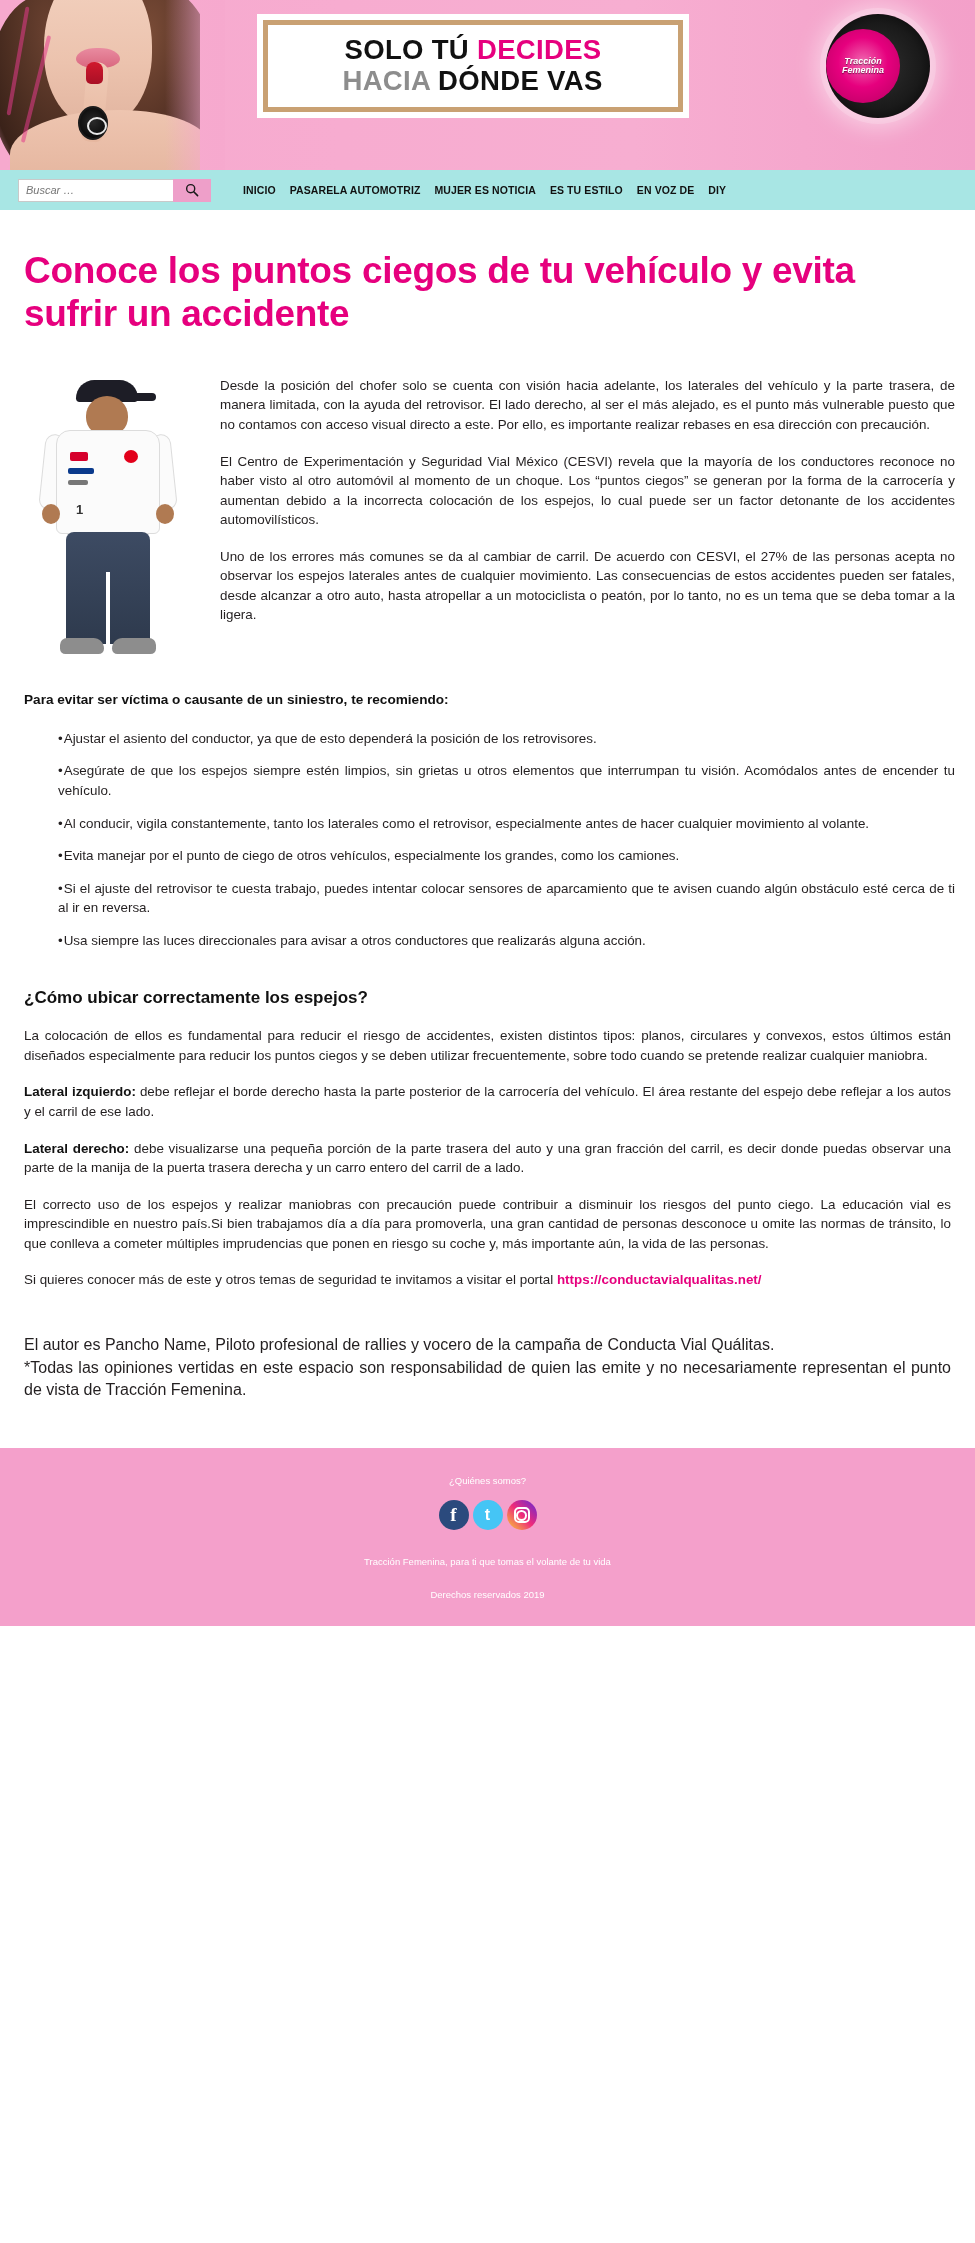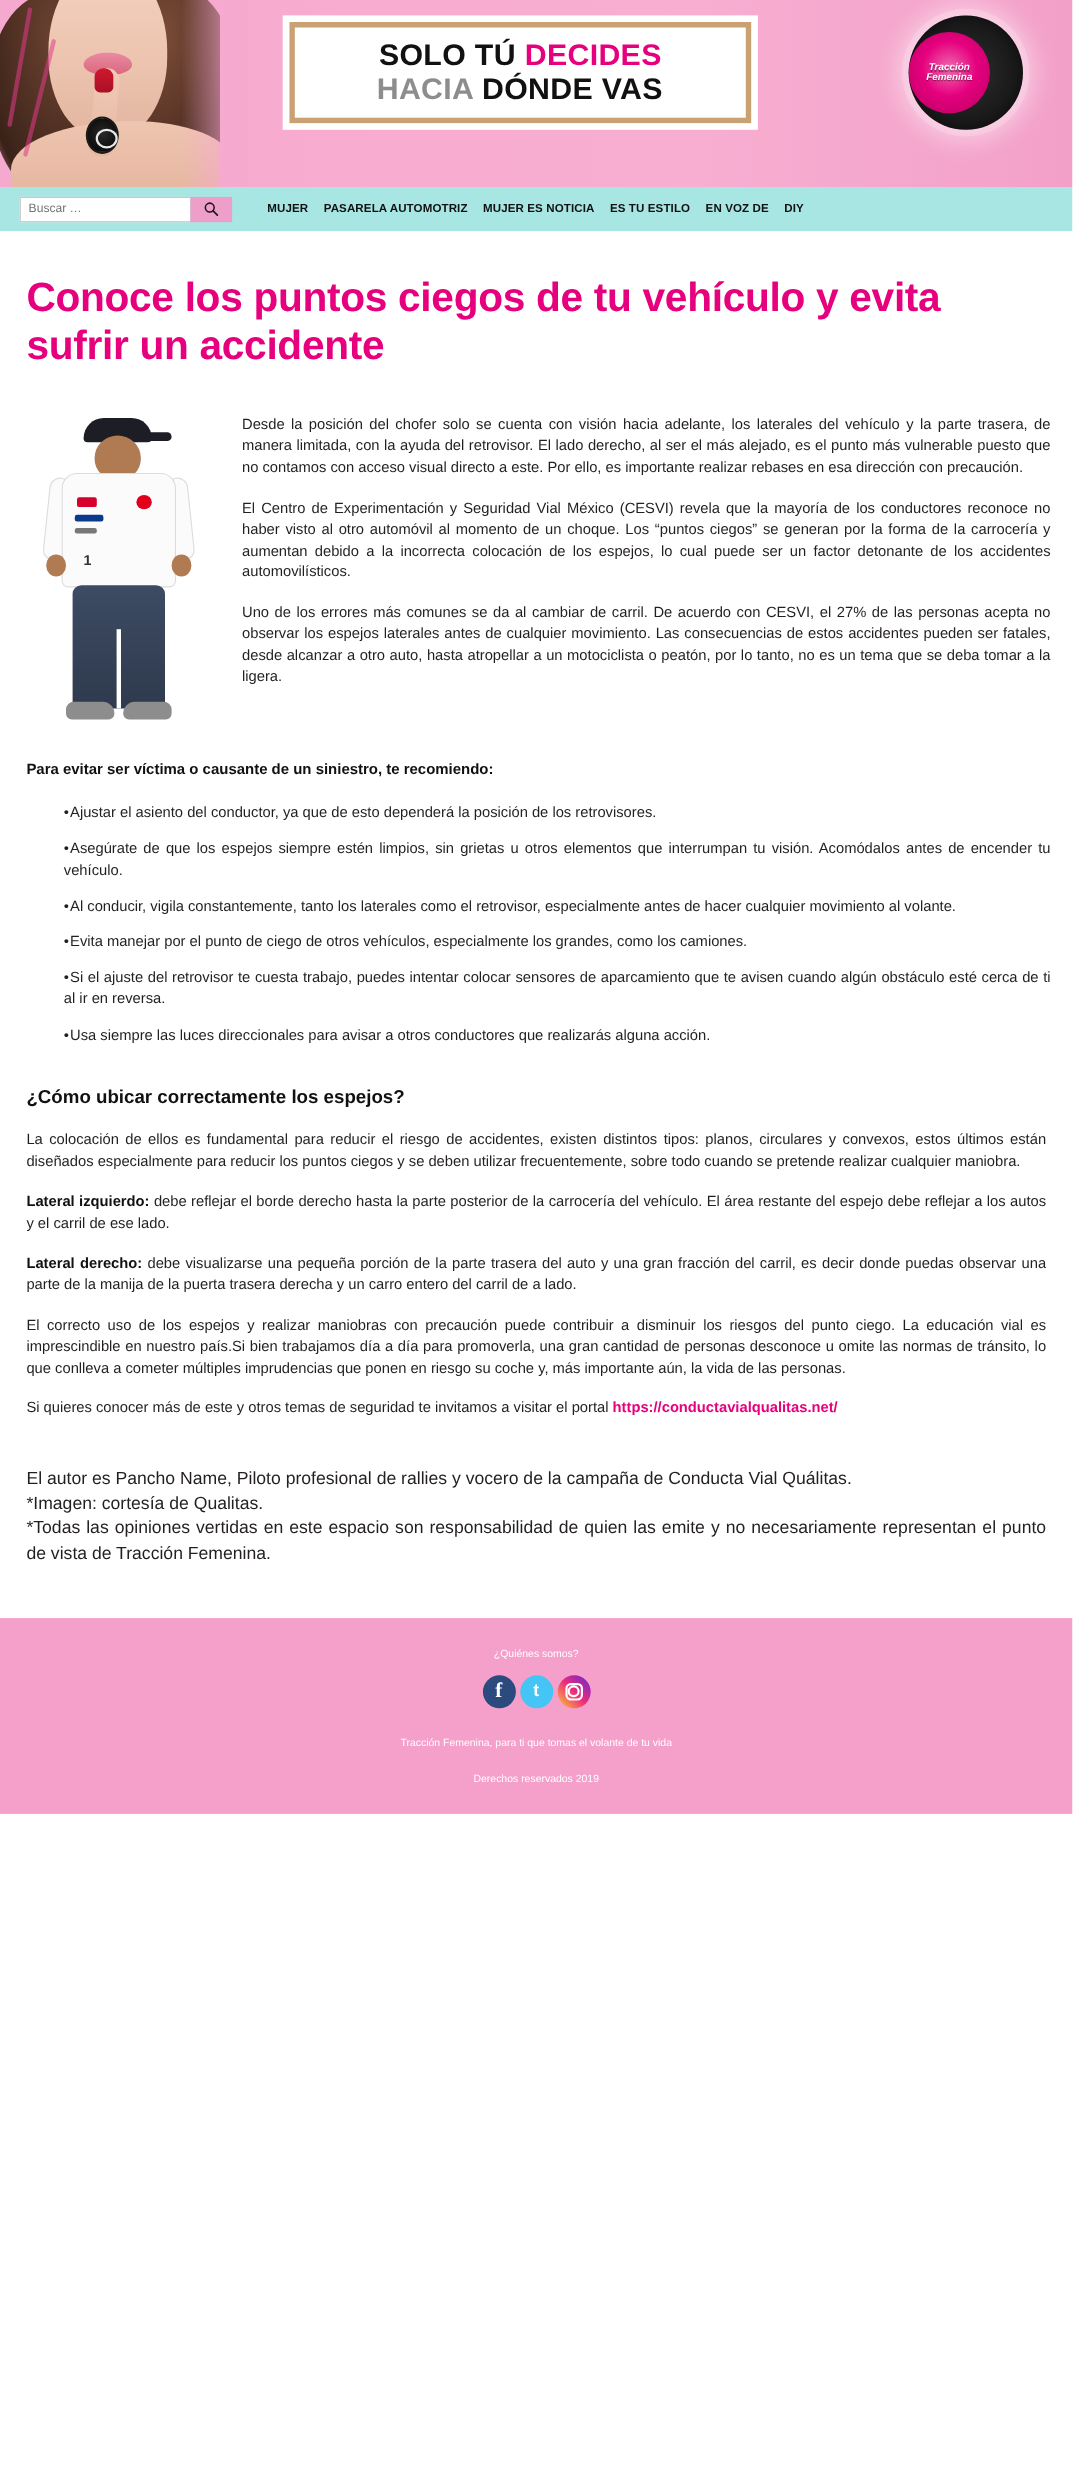--- a/index.html
+++ b/index.html
@@ -123,21 +123,21 @@
   
   .navbar{
     height:40px;background:#a8e6e4;
     display:flex;align-items:center;
     padding:0 0 0 18px;
   }
   .search-wrap{display:flex;align-items:stretch;height:23px;}
   .search-input{
     width:155px;height:23px;border:1px solid #c9c9c9;border-right:none;
     background:#ffffff;font-size:11px;color:#8a8a8a;padding:0 7px;
-    font-family:"Liberation Sans", sans-serif;outline:none;
+    font-family:"Liberation Sans", sans-serif;outline:none;font-style:italic;
   }
   .search-btn{
     width:38px;height:23px;background:#ee9fc9;border:none;cursor:pointer;
     display:flex;align-items:center;justify-content:center;
   }
   .search-btn svg{display:block;}
   .menu{display:flex;align-items:center;margin-left:25px;gap:0;}
   .menu-item{
     font-size:10.5px;font-weight:bold;color:#111111;letter-spacing:.1px;
     padding:0 7px;white-space:nowrap;cursor:pointer;
@@ -286,21 +286,21 @@
     <div class="search-wrap">
       <input class="search-input" type="text" placeholder="Buscar …" style="">
       <button class="search-btn">
         <svg width="14" height="14" viewBox="0 0 16 16">
           <circle cx="6.5" cy="6.5" r="4.6" fill="none" stroke="#1a1a1a" stroke-width="1.6"></circle>
           <line x1="10" y1="10" x2="14.4" y2="14.4" stroke="#1a1a1a" stroke-width="1.8" stroke-linecap="round"></line>
         </svg>
       </button>
     </div>
     <nav class="menu">
-      <a class="menu-item">MUJER</a>
+      <a class="menu-item">INICIO</a>
       <a class="menu-item">PASARELA AUTOMOTRIZ</a>
       <a class="menu-item">MUJER ES NOTICIA</a>
       <a class="menu-item">ES TU ESTILO</a>
       <a class="menu-item">EN VOZ DE</a>
       <a class="menu-item">DIY</a>
     </nav>
   </div>
 
   <div class="article">
 
@@ -357,21 +357,20 @@
 
       <p class="body">El correcto uso de los espejos y realizar maniobras con precaución puede contribuir a disminuir los riesgos del punto ciego. La educación vial es imprescindible en nuestro país.Si bien trabajamos día a día para promoverla, una gran cantidad de personas desconoce u omite las normas de tránsito, lo que conlleva a cometer múltiples imprudencias que ponen en riesgo su coche y, más importante aún, la vida de las personas.</p>
 
       <p class="body">
         <span>Si quieres conocer más de este y otros temas de seguridad te invitamos a visitar el portal </span><a class="portal" href="#">https://conductavialqualitas.net/</a>
       </p>
     </div>
 
     <div class="tail">
       <p>El autor es Pancho Name, Piloto profesional de rallies y vocero de la campaña de Conducta Vial Quálitas.</p>
-      <p>*Imagen: cortesía de Qualitas.</p>
       <p>*Todas las opiniones vertidas en este espacio son responsabilidad de quien las emite y no necesariamente representan el punto de vista de Tracción Femenina.</p>
     </div>
 
     <div class="spacer"></div>
   </div>
 
   <div class="footer">
     <a class="quienes" href="#">¿Quiénes somos?</a>
     <div class="social">
       <div class="ic ic-fb">

